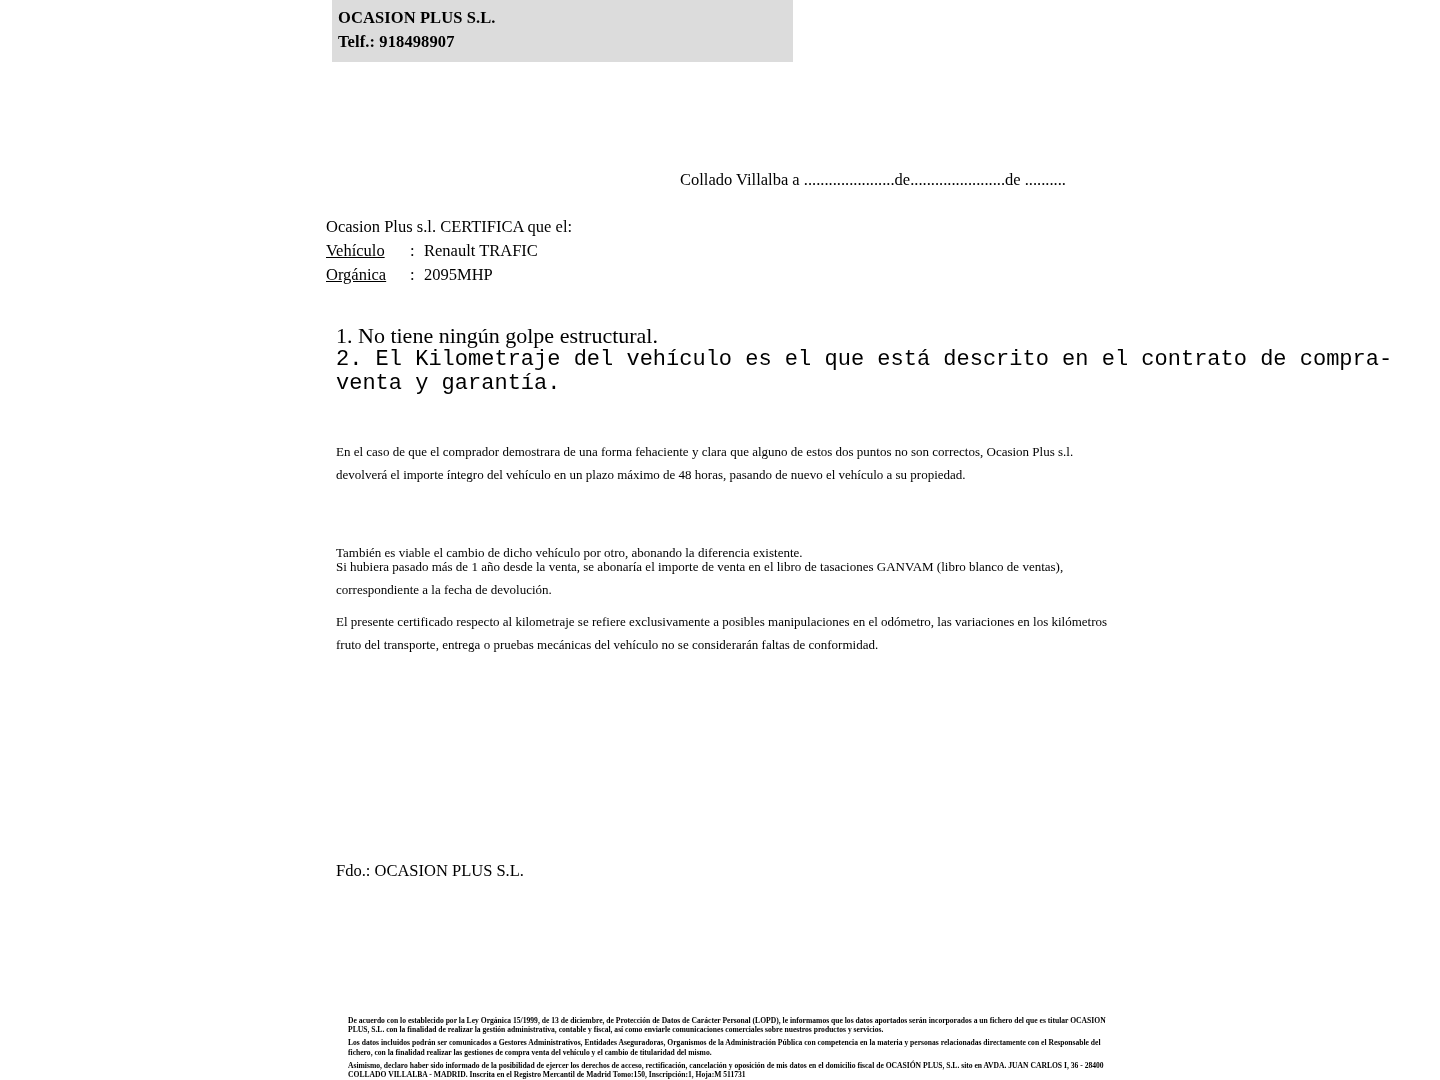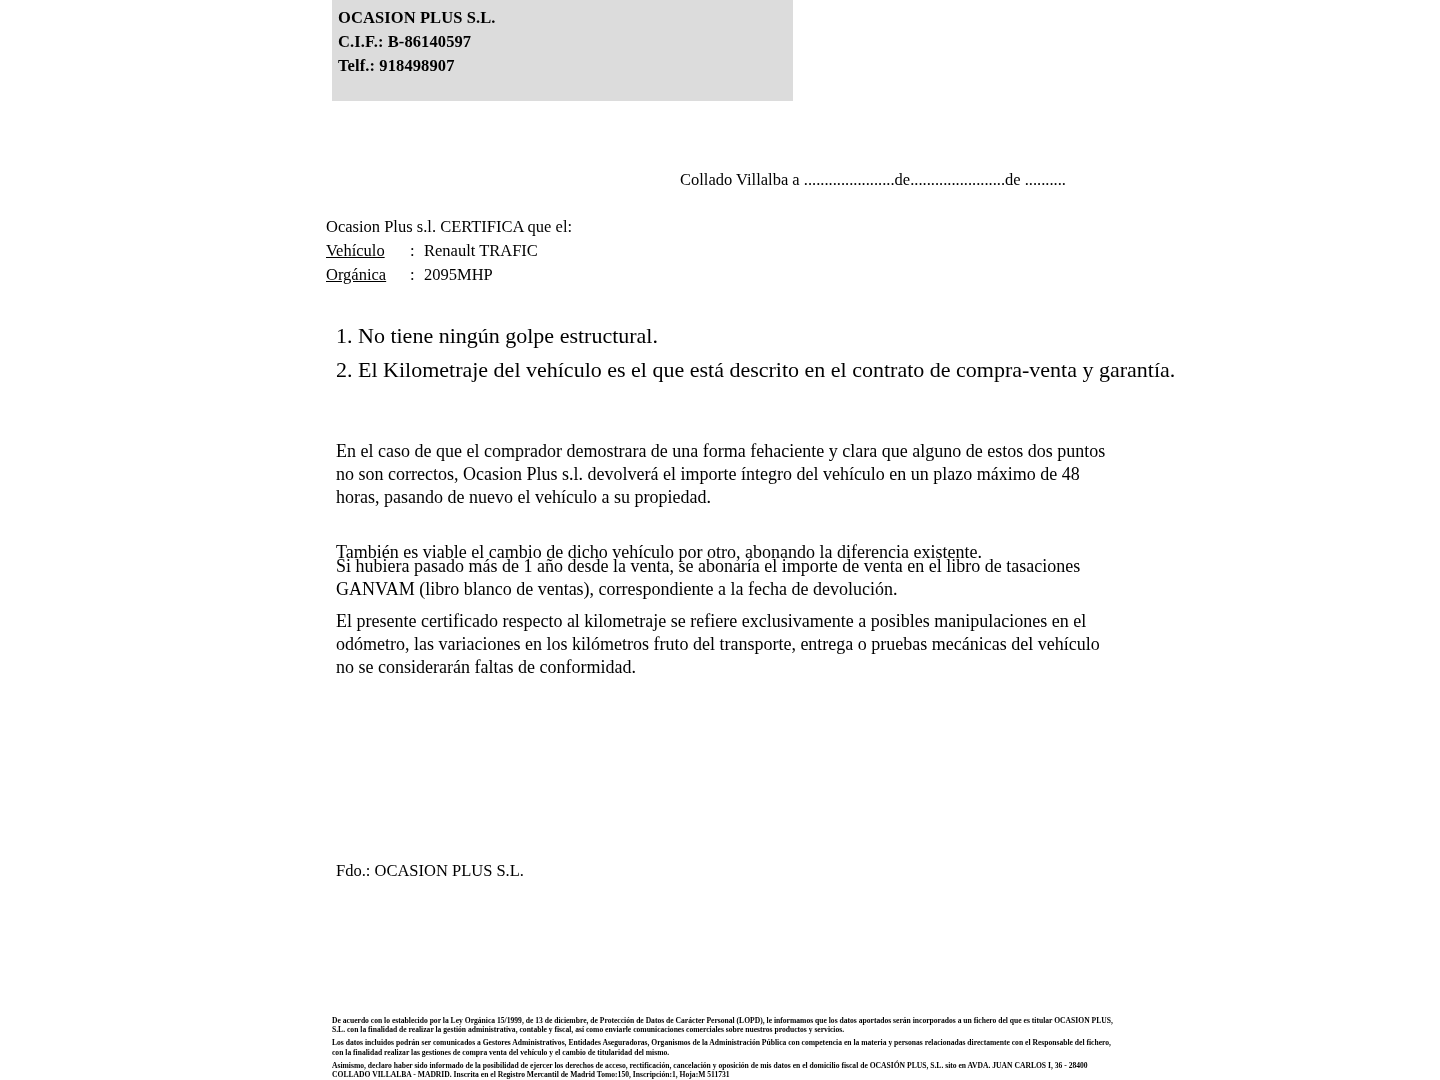--- a/index.html
+++ b/index.html
@@ -21,21 +21,21 @@
     height: 1080px;
   }
 
   
   .letterhead {
     position: absolute;
     left: 332px;
     top: 0px;
     width: 461px;
     background: #dcdcdc;
-    padding: 6px 0 23px 6px;
+    padding: 6px 0 8px 6px;
     box-sizing: border-box;
   }
   .letterhead div {
     font-weight: bold;
     font-size: 16.5px;
     line-height: 24px;
     letter-spacing: 0.1px;
   }
 
   
@@ -70,28 +70,28 @@
   }
 
   
   .point {
     position: absolute;
     left: 336px;
     font-size: 22px;
     line-height: 24px;
   }
   .point-1 { top: 324px; }
-  .point-2 { top: 358px; }
+  .point-2 { top: 348px; font-family: Liberation Mono, monospace; }
 
   
   .para {
     position: absolute;
     left: 336px;
     width: 775px;
-    font-size: 18px;
+    font-size: 13px;
     line-height: 23px;
   }
   .para-1 { top: 440px; }
   .para-2 { top: 541px; }
   .para-3 { top: 555px; }
   .para-4 { top: 610px; }
 
   
   .signature {
     position: absolute;
@@ -105,32 +105,31 @@
     position: absolute;
     left: 332px;
     top: 1016px;
     width: 790px;
     font-size: 7.6px;
     line-height: 9.2px;
     font-weight: bold;
     color: #000;
   }
   .legal p {
-    margin: 0 0 4px 0;
+    margin: 0 0 4px 16px;
   }
   .legal p:last-child { margin-bottom: 0; }
 </style>
 </head>
 <body>
 
 <div class="page">
 
   <div class="letterhead">
     <div>OCASION PLUS S.L.</div>
-    <div>C.I.F.: B-86140597</div>
     <div>Telf.: 918498907</div>
   </div>
 
   <div class="date-line">Collado Villalba a ......................de.......................de ..........</div>
 
   <div class="certifies">
     <div>Ocasion Plus s.l. CERTIFICA que el:</div>
     <div class="field-row">
       <span class="field-label">Vehículo</span>
       <span class="field-sep">:</span>

